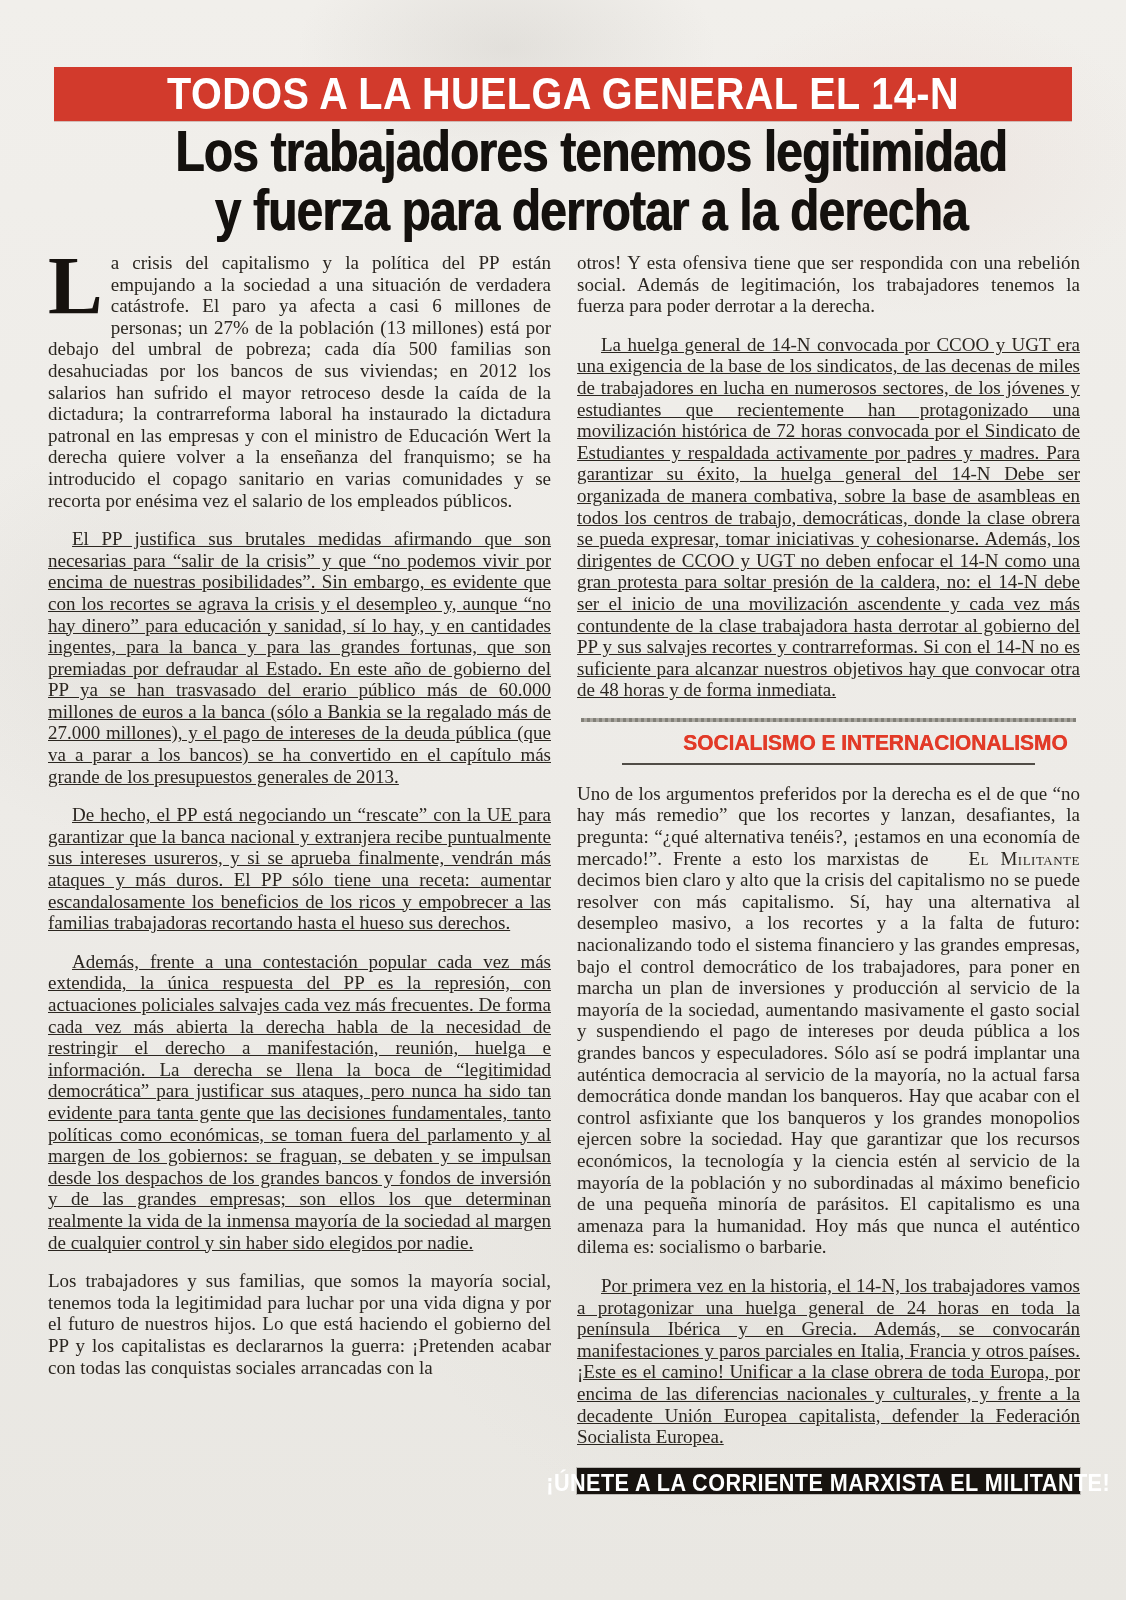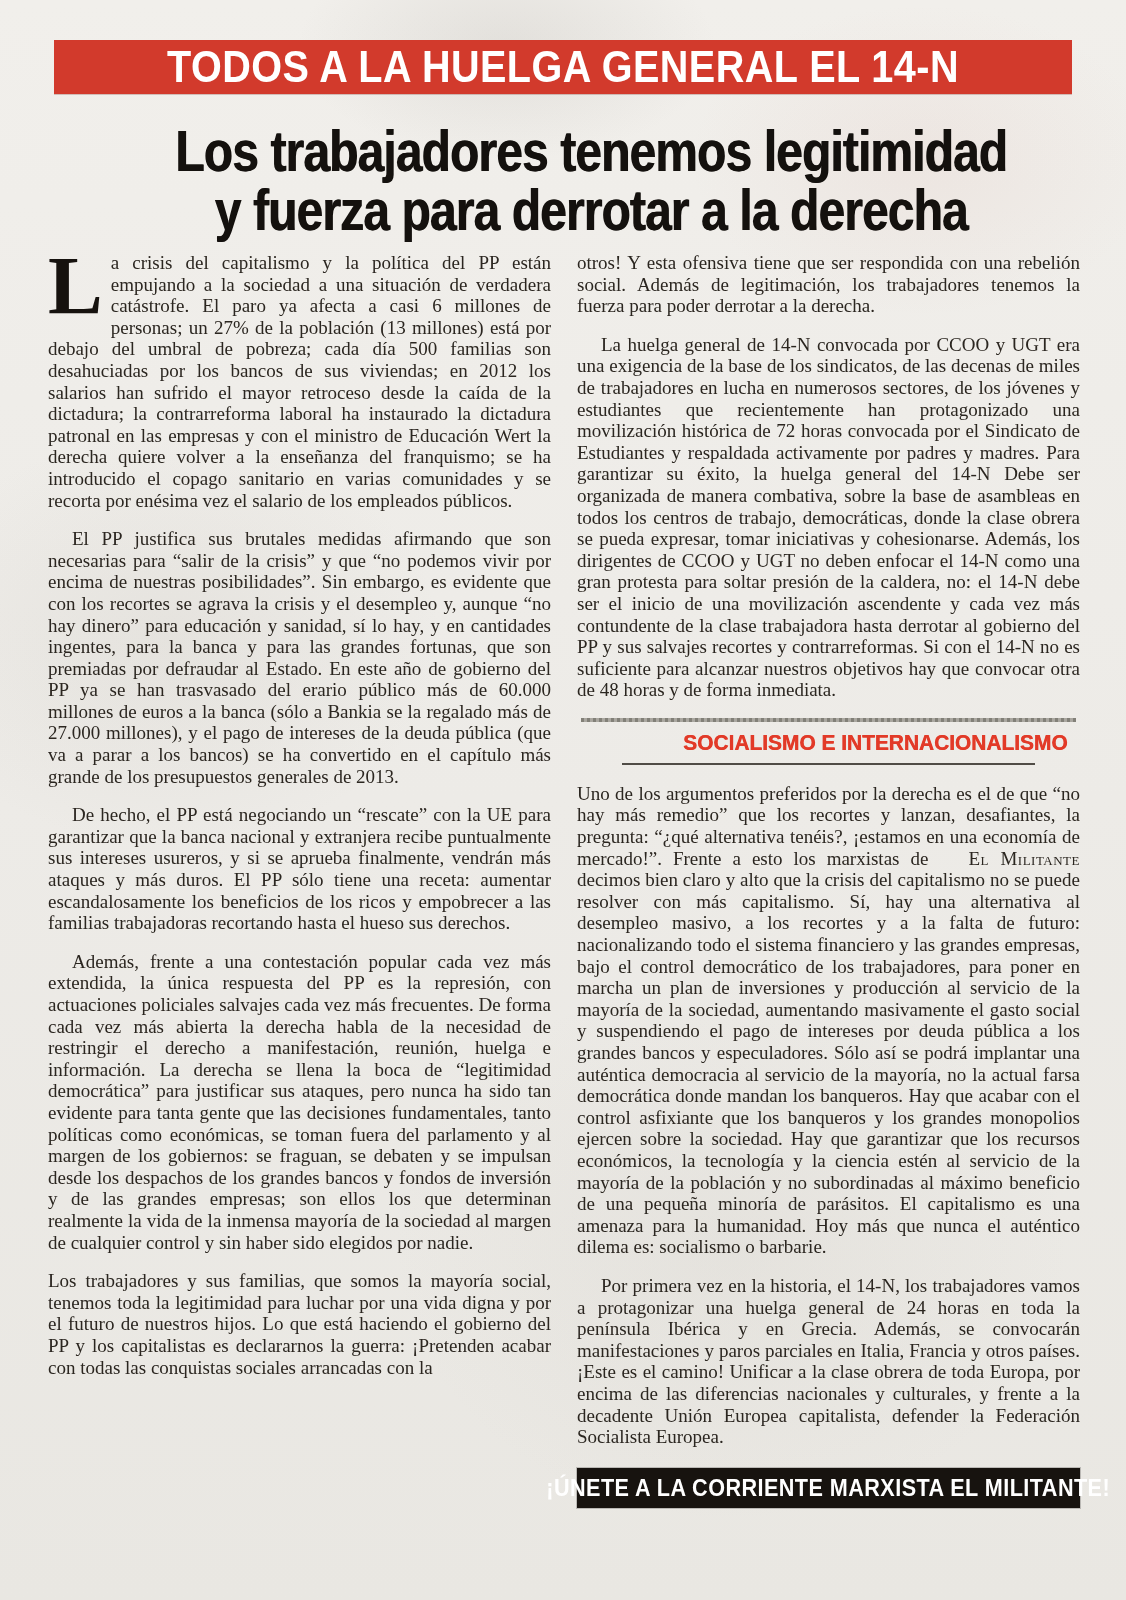--- a/index.html
+++ b/index.html
@@ -16,21 +16,21 @@
       radial-gradient(ellipse 420px 320px at 15% 40%, rgba(175,170,160,0.14), transparent 65%),
       radial-gradient(ellipse 520px 420px at 65% 78%, rgba(185,180,170,0.12), transparent 65%),
       radial-gradient(ellipse 300px 160px at 45% 3%, rgba(160,155,148,0.18), transparent 70%),
       linear-gradient(180deg, #f1efeb 0%, #edebe7 50%, #e9e7e2 100%);
   }
 
   
   .banner-top {
     position: absolute;
     left: 54px;
-    top: 40px;
+    top: 67px;
     width: 1018px;
     height: 54px;
     background: #d23a2c;
     color: #ffffff;
     display: flex;
     align-items: center;
     justify-content: center;
     box-shadow: 0 1px 0 rgba(120,40,30,0.25);
   }
   .banner-top .txt {
@@ -72,21 +72,21 @@
     display: flex;
     gap: 26px;
     color: #2b2620;
     font-family: "Liberation Serif", serif;
     font-size: 19px;
     line-height: 21.6px;
     text-align: justify;
   }
   .col { width: 503px; }
   .col p { margin: 0 0 17px 0; }
-  .col p.indent { text-indent: 24px; }
+  .col p.indent { text-indent: 24px; text-decoration: underline; }
   .col p:last-child { margin-bottom: 11px; }
 
   .dropcap {
     float: left;
     font-family: "Liberation Serif", serif;
     font-weight: bold;
     font-size: 82px;
     line-height: 62px;
     padding: 3px 8px 0 0;
     color: #16120e;
@@ -118,25 +118,25 @@
     font-size: 22px;
     line-height: 27px;
     transform: scaleX(0.95);
   }
 
   .brand { font-variant: small-caps; letter-spacing: 0.5px; margin-left: 29px; }
 
   
   .banner-bottom {
     margin-top: 20px;
-    height: 40px;
+    height: 26px;
     background: #17130f;
     color: #ffffff;
     display: flex;
-    align-items: center;
+    align-items: flex-end;
     justify-content: center;
     box-shadow: 0 0 0 1px rgba(0,0,0,0.2);
   }
   .banner-bottom .txt {
     font-family: "Liberation Sans", sans-serif;
     font-weight: bold;
     font-size: 24px;
     white-space: nowrap;
     transform: scaleX(0.9);
     letter-spacing: 0.5px;

